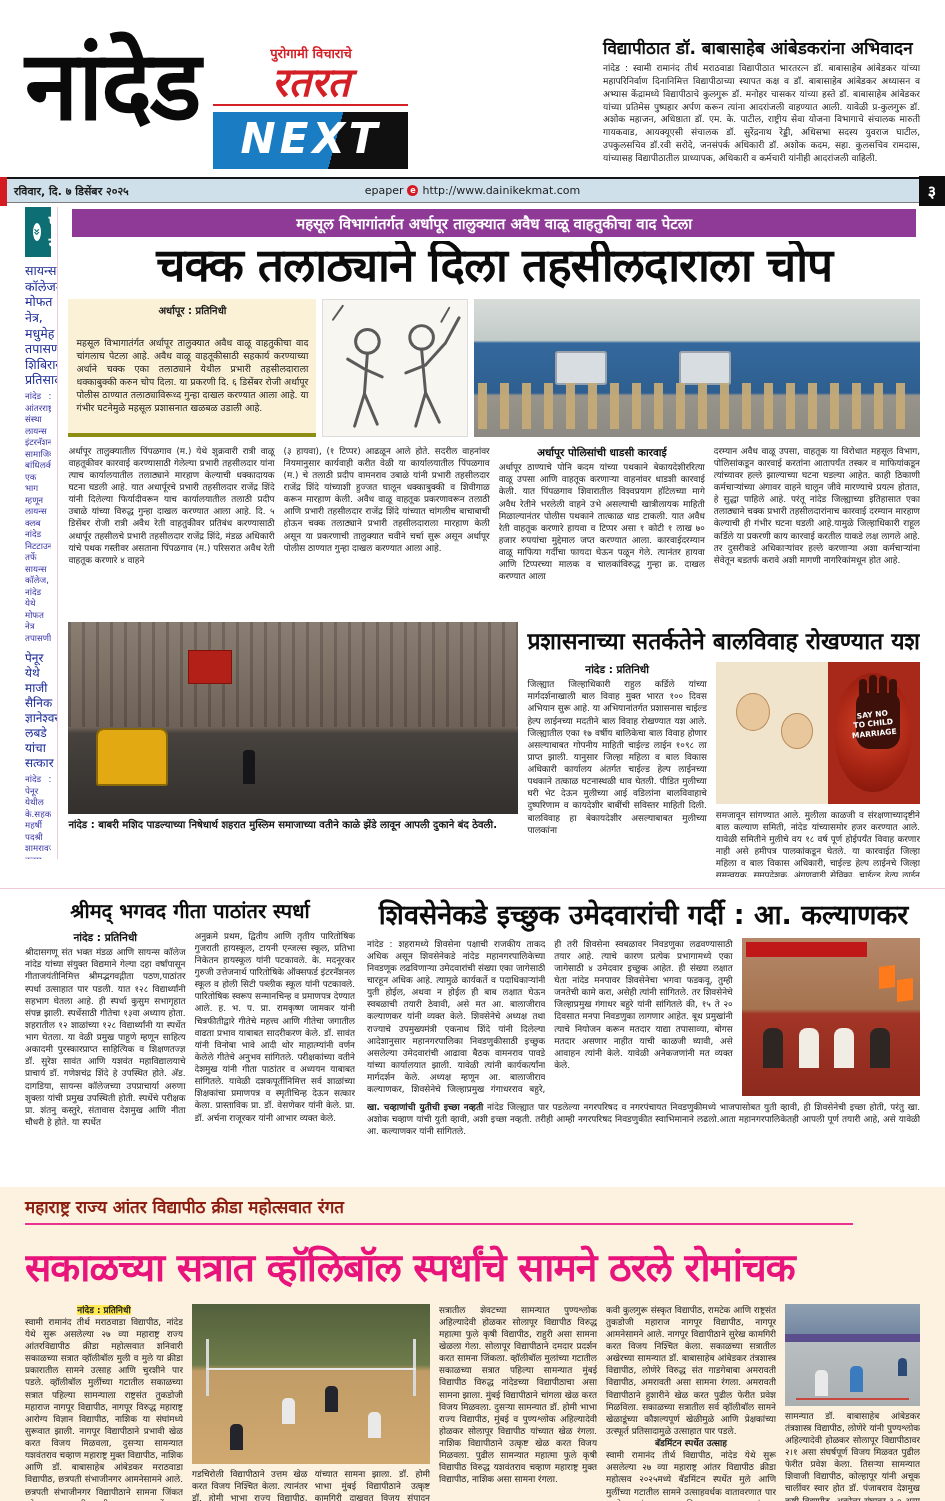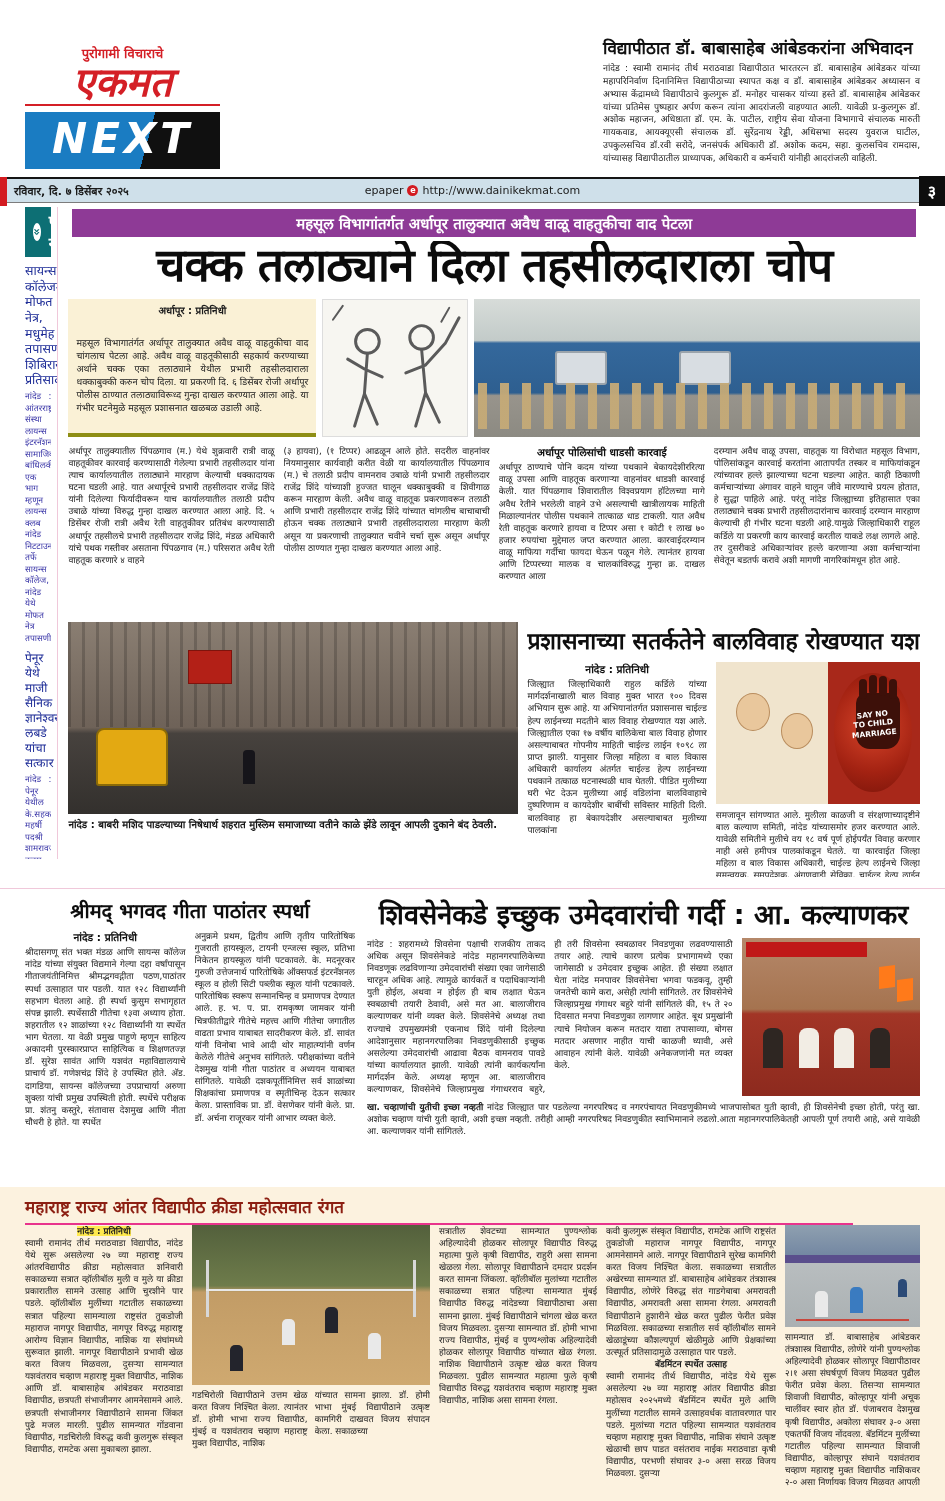--- a/index.html
+++ b/index.html
@@ -120,23 +120,24 @@
   .bad-band { position:absolute; top:30%; left:0; right:0; height:8px; background:#5a4e8c; }
   .bad-court { position:absolute; bottom:6px; left:8%; right:8%; height:2px; background:#c8463c; }
 </style>
 </head>
 <body>
 
 <div class="page">
 
   <div class="header-row">
     <div class="masthead">
+      <div class="masthead-title">नांदेड</div>
       <div class="brand-block">
         <div class="brand-tagline">पुरोगामी विचाराचे</div>
-        <div class="brand-ekmat">एकमत</div>
+        <div class="brand-ekmat">रतरत</div>
         <div class="next-logo">NEXT</div>
       </div>
     </div>
     <div class="top-article">
       <div class="top-article-title">विद्यापीठात डॉ. बाबासाहेब आंबेडकरांना अभिवादन</div>
       <div class="top-article-body">नांदेड : स्वामी रामानंद तीर्थ मराठवाडा विद्यापीठात भारतरत्न डॉ. बाबासाहेब आंबेडकर यांच्या महापरिनिर्वाण दिनानिमित्त विद्यापीठाच्या स्थापत कक्ष व डॉ. बाबासाहेब आंबेडकर अध्यासन व अभ्यास केंद्रामध्ये विद्यापीठाचे कुलगुरू डॉ. मनोहर चासकर यांच्या हस्ते डॉ. बाबासाहेब आंबेडकर यांच्या प्रतिमेस पुष्पहार अर्पण करून त्यांना आदरांजली वाहण्यात आली. यावेळी प्र-कुलगुरू डॉ. अशोक महाजन, अधिष्ठाता डॉ. एम. के. पाटील, राष्ट्रीय सेवा योजना विभागाचे संचालक मारुती गायकवाड, आयक्यूएसी संचालक डॉ. सुरेंद्रनाथ रेड्डी, अधिसभा सदस्य युवराज घाटील, उपकुलसचिव डॉ.रवी सरोदे, जनसंपर्क अधिकारी डॉ. अशोक कदम, सहा. कुलसचिव रामदास, यांच्यासह विद्यापीठातील प्राध्यापक, अधिकारी व कर्मचारी यांनीही आदरांजली वाहिली.</div>
     </div>
   </div>
 
   <div class="date-strip">
@@ -281,20 +282,21 @@
           <span>नांदेड जिल्ह्यात पार पडलेल्या नगरपरिषद व नगरपंचायत निवडणुकीमध्ये भाजपासोबत युती व्हावी, ही शिवसेनेची इच्छा होती, परंतु खा. अशोक चव्हाण यांची युती व्हावी, अशी इच्छा नव्हती. तरीही आम्ही नगरपरिषद निवडणुकीत स्वाभिमानाने लढलो.आता महानगरपालिकेतही आपली पूर्ण तयारी आहे, असे यावेळी आ. कल्याणकर यांनी सांगितले.</span>
         </div>
       </div>
     </div>
   </div>
 
   <div class="sports">
     <div class="sports-kicker-wrap">
       <span class="sports-kicker">महाराष्ट्र राज्य आंतर विद्यापीठ क्रीडा महोत्सवात रंगत</span>
     </div>
+    <div class="sports-headline">सकाळच्या सत्रात व्हॉलिबॉल स्पर्धांचे सामने ठरले रोमांचक</div>
 
     <div class="sports-body">
       <div class="scol scolA">
         <span class="sdateline"><span class="hl-yellow">नांदेड : प्रतिनिधी</span></span>
         <span>स्वामी रामानंद तीर्थ मराठवाडा विद्यापीठ, नांदेड येथे सुरू असलेल्या २७ व्या महाराष्ट्र राज्य आंतरविद्यापीठ क्रीडा महोत्सवात शनिवारी सकाळच्या सत्रात व्हॉलीबॉल मुली व मुले या क्रीडा प्रकारातील सामने उत्साह आणि चुरशीने पार पडले. व्हॉलीबॉल मुलींच्या गटातील सकाळच्या सत्रात पहिल्या सामन्याला राष्ट्रसंत तुकडोजी महाराज नागपूर विद्यापीठ, नागपूर विरुद्ध महाराष्ट्र आरोग्य विज्ञान विद्यापीठ, नाशिक या संघांमध्ये सुरूवात झाली. नागपूर विद्यापीठाने प्रभावी खेळ करत विजय मिळवला, दुसऱ्या सामन्यात यशवंतराव चव्हाण महाराष्ट्र मुक्त विद्यापीठ, नाशिक आणि डॉ. बाबासाहेब आंबेडकर मराठवाडा विद्यापीठ, छत्रपती संभाजीनगर आमनेसामने आले. छत्रपती संभाजीनगर विद्यापीठाने सामना जिंकत पुढे मजल मारली. पुढील सामन्यात गोंडवाना विद्यापीठ, गडचिरोली विरुद्ध कवी कुलगुरू संस्कृत विद्यापीठ, रामटेक असा मुकाबला झाला.</span>
       </div>
 
       <div class="scolB">
         <div class="photo photo-volley">
           <div class="net-pole" style="left:6%;"></div>

